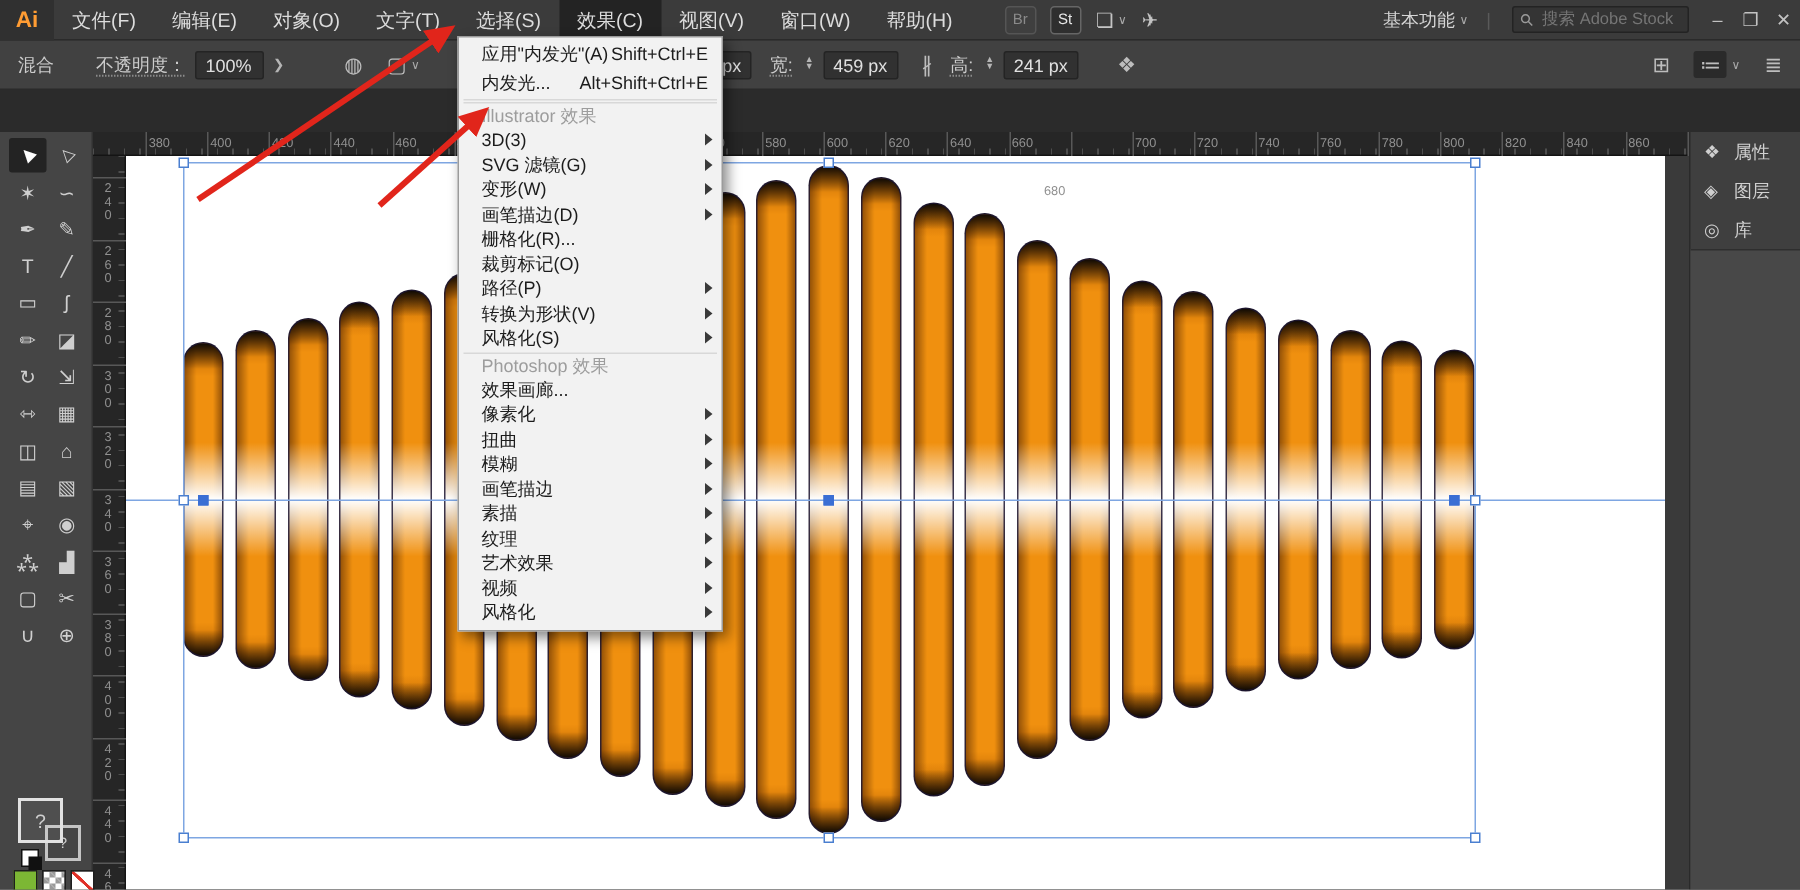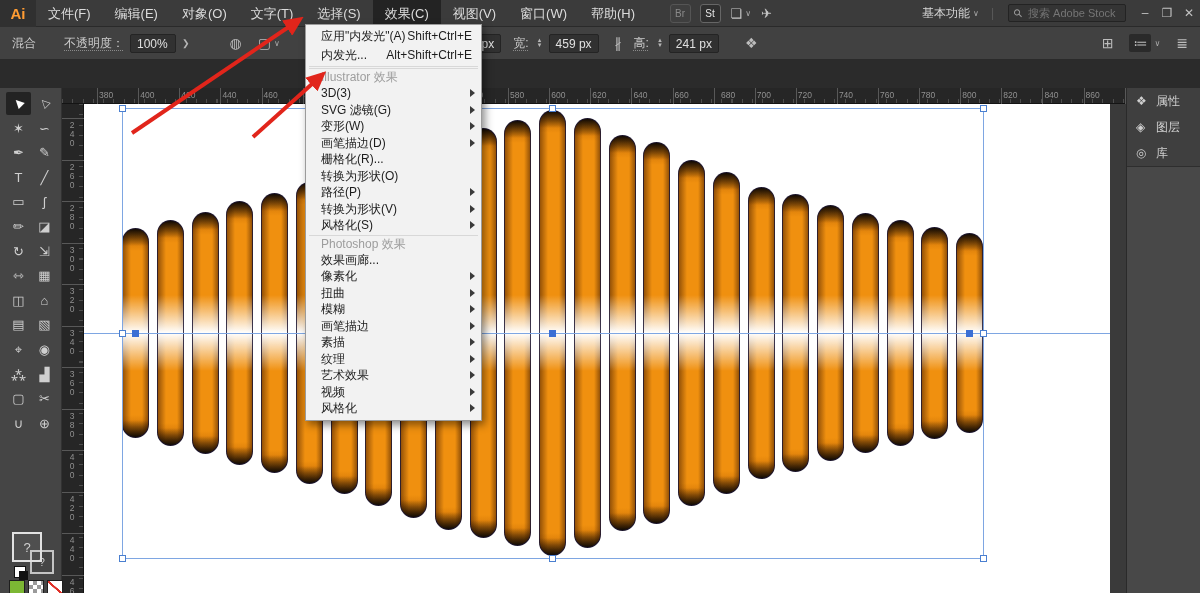--- a/index.html
+++ b/index.html
@@ -245,21 +245,21 @@
       <div class="hlab" style="left: 448.1px;">580</div>
       <div class="htick" style="left: 487.2px;"></div>
       <div class="hlab" style="left: 489.2px;">600</div>
       <div class="htick" style="left: 528.3px;"></div>
       <div class="hlab" style="left: 530.3px;">620</div>
       <div class="htick" style="left: 569.4px;"></div>
       <div class="hlab" style="left: 571.4px;">640</div>
       <div class="htick" style="left: 610.5px;"></div>
       <div class="hlab" style="left: 612.5px;">660</div>
       <div class="htick" style="left: 651.6px;"></div>
-      <div class="hlab" style="left: 659px;">680</div>
+      <div class="hlab" style="left: 634px; margin-top: 32px;">680</div>
       <div class="htick" style="left: 692.7px;"></div>
       <div class="hlab" style="left: 694.7px;">700</div>
       <div class="htick" style="left: 733.8px;"></div>
       <div class="hlab" style="left: 735.8px;">720</div>
       <div class="htick" style="left: 774.9px;"></div>
       <div class="hlab" style="left: 776.9px;">740</div>
       <div class="htick" style="left: 816px;"></div>
       <div class="hlab" style="left: 818px;">760</div>
       <div class="htick" style="left: 857.1px;"></div>
       <div class="hlab" style="left: 859.1px;">780</div>
@@ -438,21 +438,21 @@
         <span class="sub"></span>
       </div>
       <div class="menu-item">
         <span class="lab">画笔描边(D)</span>
         <span class="sub"></span>
       </div>
       <div class="menu-item">
         <span class="lab">栅格化(R)...</span>
       </div>
       <div class="menu-item">
-        <span class="lab">转换为形状(O)</span>
+        <span class="lab">裁剪标记(O)</span>
       </div>
       <div class="menu-item">
         <span class="lab">路径(P)</span>
         <span class="sub"></span>
       </div>
       <div class="menu-item">
         <span class="lab">转换为形状(V)</span>
         <span class="sub"></span>
       </div>
       <div class="menu-item">

